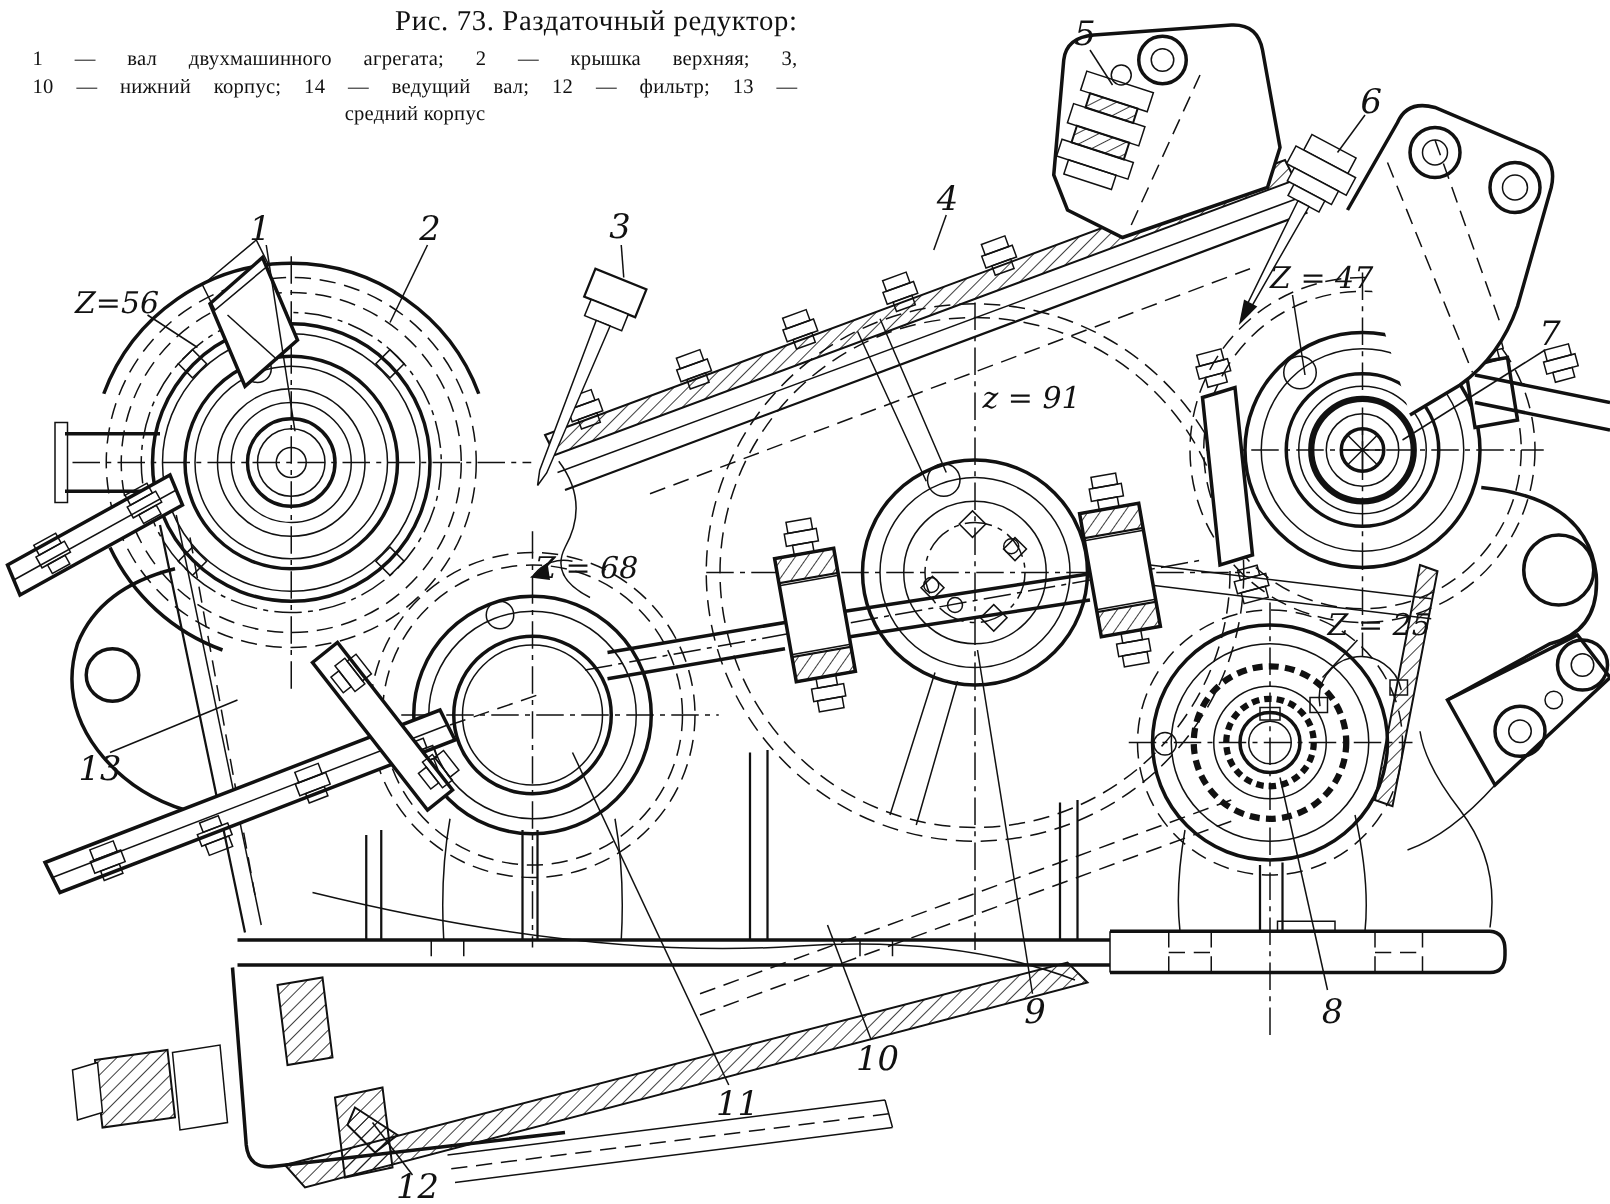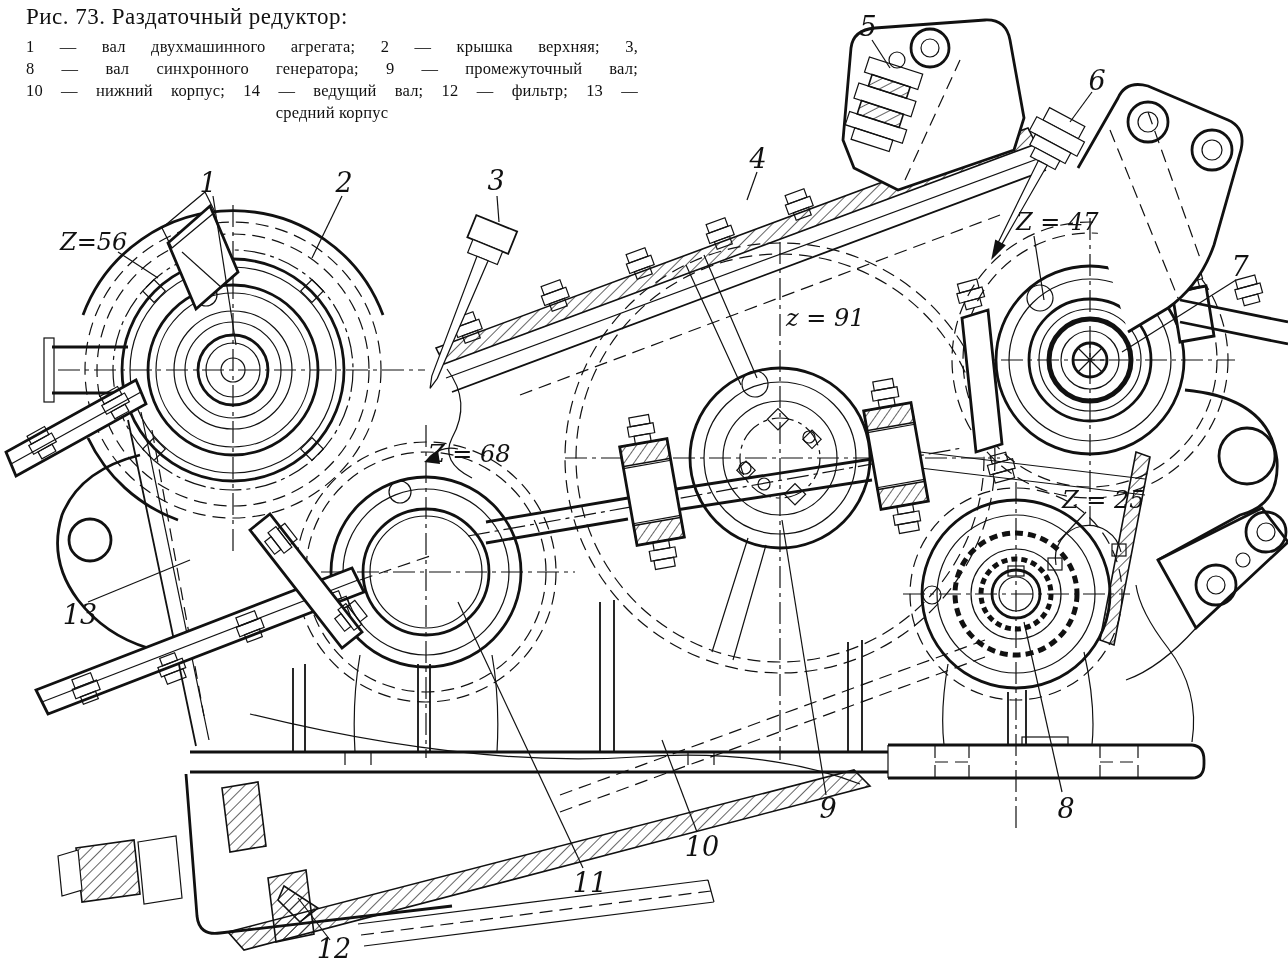--- a/index.html
+++ b/index.html
@@ -1,19 +1,19 @@
 <!DOCTYPE html>
 <html><head>
 <meta charset="utf-8">
 <style>
   html,body{margin:0;padding:0;background:#fff;}
   #stage{position:relative;width:1288px;height:963px;background:#fff;overflow:hidden;
          font-family:"Liberation Serif",serif;color:#111;}
   #caption{position:absolute;left:26px;top:4px;width:612px;}
-  #fig-title{font-size:23px;text-align:left;letter-spacing:.5px;margin:0 0 6px 0;}
+  #fig-title{font-size:23px;text-align:right;letter-spacing:.5px;margin:0 0 6px 0;}
   .legend-line{font-size:16.5px;line-height:22px;text-align:justify;text-align-last:justify;
                letter-spacing:.2px;}
   .legend-line.centered{text-align-last:center;}
   svg{position:absolute;left:0;top:0;}
   .s1{fill:none;stroke:#111;stroke-width:1.2;}
   .s15{fill:none;stroke:#111;stroke-width:1.8;}
   .s2{fill:none;stroke:#111;stroke-width:2.8;}
   .s3{fill:none;stroke:#111;stroke-width:5;}
   .dsh{stroke-dasharray:13 7;}
   .dd{stroke-dasharray:22 5 4 5;}
@@ -358,18 +358,17 @@
       <text class="zlab" x="428" y="462">Z = 68</text>
       <text class="zlab" x="786" y="326">z = 91</text>
       <text class="zlab" x="1016" y="230">Z = 47</text>
       <text class="zlab" x="1062" y="508">Z = 25</text>
     </g>
   </svg>
 
   <div id="caption">
     <div id="fig-title">Рис. 73. Раздаточный редуктор:</div>
     <div class="legend-line">1 — вал двухмашинного агрегата; 2 — крышка верхняя; 3,</div>
-    <div class="legend-line">8 — вал синхронного генератора; 9 — промежуточный вал;</div>
     <div class="legend-line">10 — нижний корпус; 14 — ведущий вал; 12 — фильтр; 13 —</div>
     <div class="legend-line centered">средний корпус</div>
   </div>
 
 </div>
 
 </body></html>

